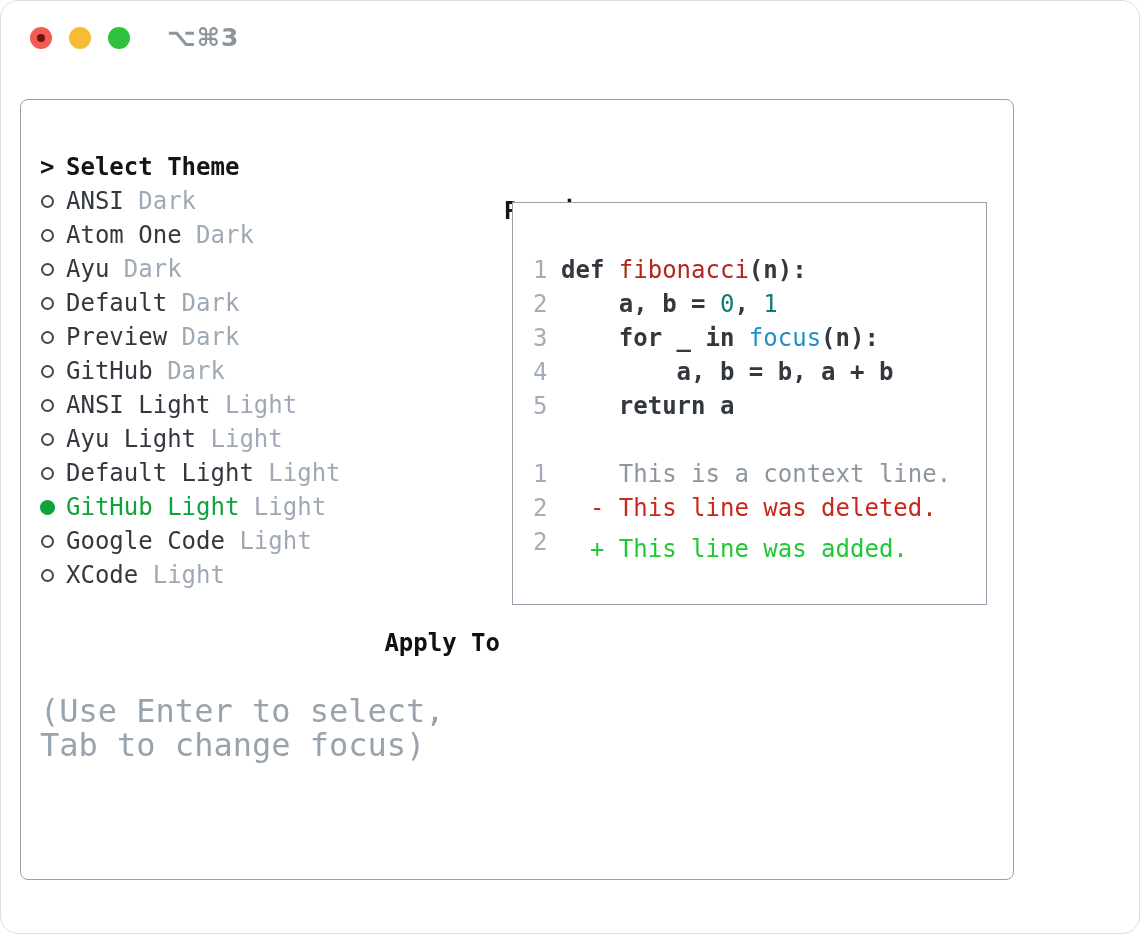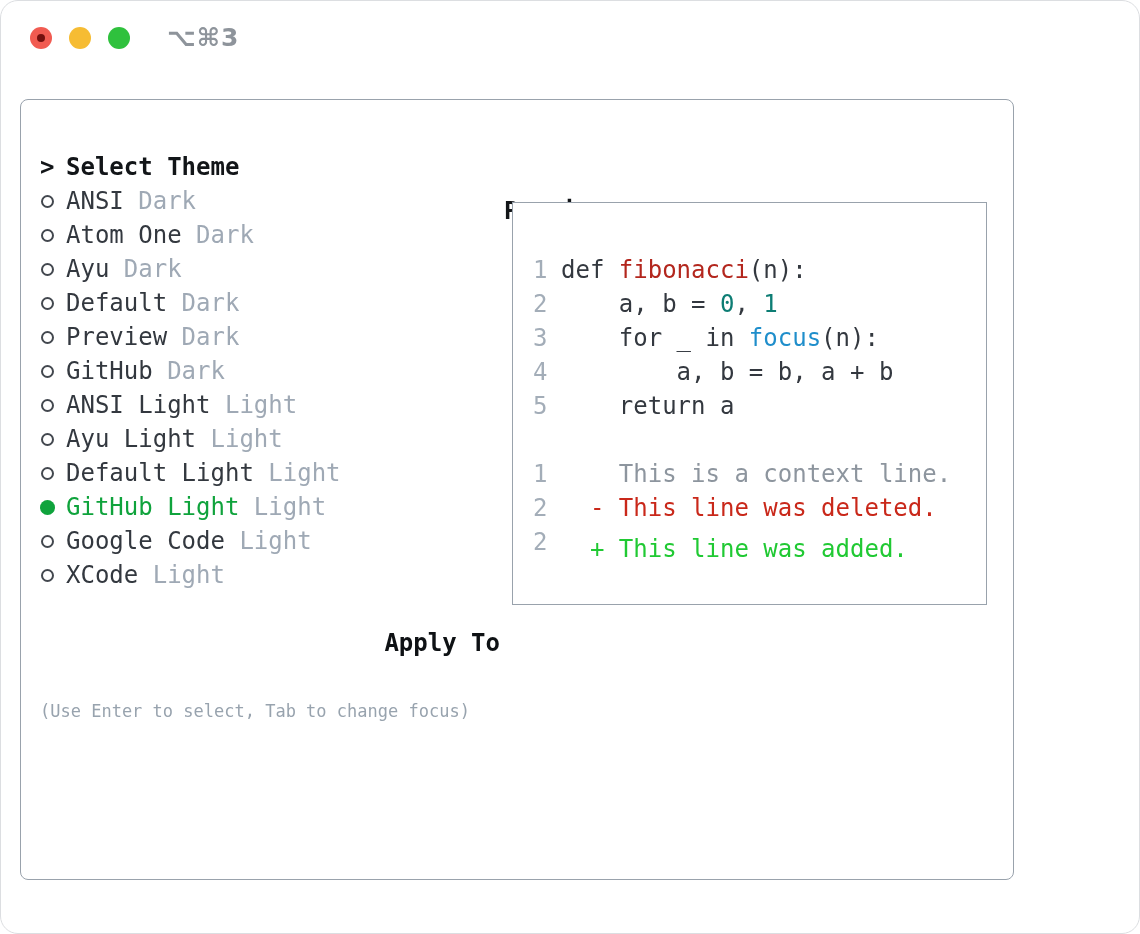--- a/index.html
+++ b/index.html
@@ -27,29 +27,29 @@
   .row{display:flex;align-items:center;height:34px;font-size:24px;color:var(--ink);white-space:pre;}
   .marker{display:inline-flex;align-items:center;justify-content:flex-start;width:26px;flex:0 0 26px;}
   .ring{width:13px;height:13px;border-radius:50%;border:2px solid #43484f;margin-left:1px;}
   .dotsel{width:15px;height:15px;border-radius:50%;background:var(--selected);}
   .arrow{font-weight:bold;color:var(--ink-bold);font-size:24px;}
   .hdr .label{font-weight:bold;color:var(--ink-bold);}
   .row .suffix{color:var(--suffix);}
   .row.selected .label{color:var(--selected);}
   .apply-hdr{margin-top:34px;justify-content:flex-end;}
   .apply-hdr .label{color:#0e1114;font-weight:bold;}
-  .hint{margin-top:34px;width:432px;font-size:17px;line-height:34px;color:var(--hint);}
+  .hint{margin-top:34px;width:432px;font-size:32px;line-height:34px;color:var(--hint);}
   
   .preview-label{position:absolute;left:483px;top:50px;height:34px;display:flex;align-items:center;
                  font-size:24px;font-weight:bold;color:var(--ink-bold);margin-top:44px;}
   .preview-box{position:absolute;left:491px;top:102px;width:475px;height:403px;
                border:1.5px solid var(--border);background:#fff;padding:50px 0 0 20px;overflow:hidden;}
   .pline{height:34px;display:flex;align-items:center;font-size:24px;white-space:pre;}
   .lnum{display:inline-block;width:28px;flex:0 0 28px;color:var(--lnum);}
-  .seg-plain{color:var(--ink);}
+  .seg-plain{color:var(--ink);font-weight:bold;}
   .seg-function{color:var(--func);}
   .seg-number{color:var(--num);}
   .seg-builtin{color:var(--builtin);}
   .seg-context{color:var(--context);}
   .seg-deleted{color:var(--deleted);}
   .seg-added{color:var(--added);margin-top:14px;}
 </style>
 </head>
 <body>
 

